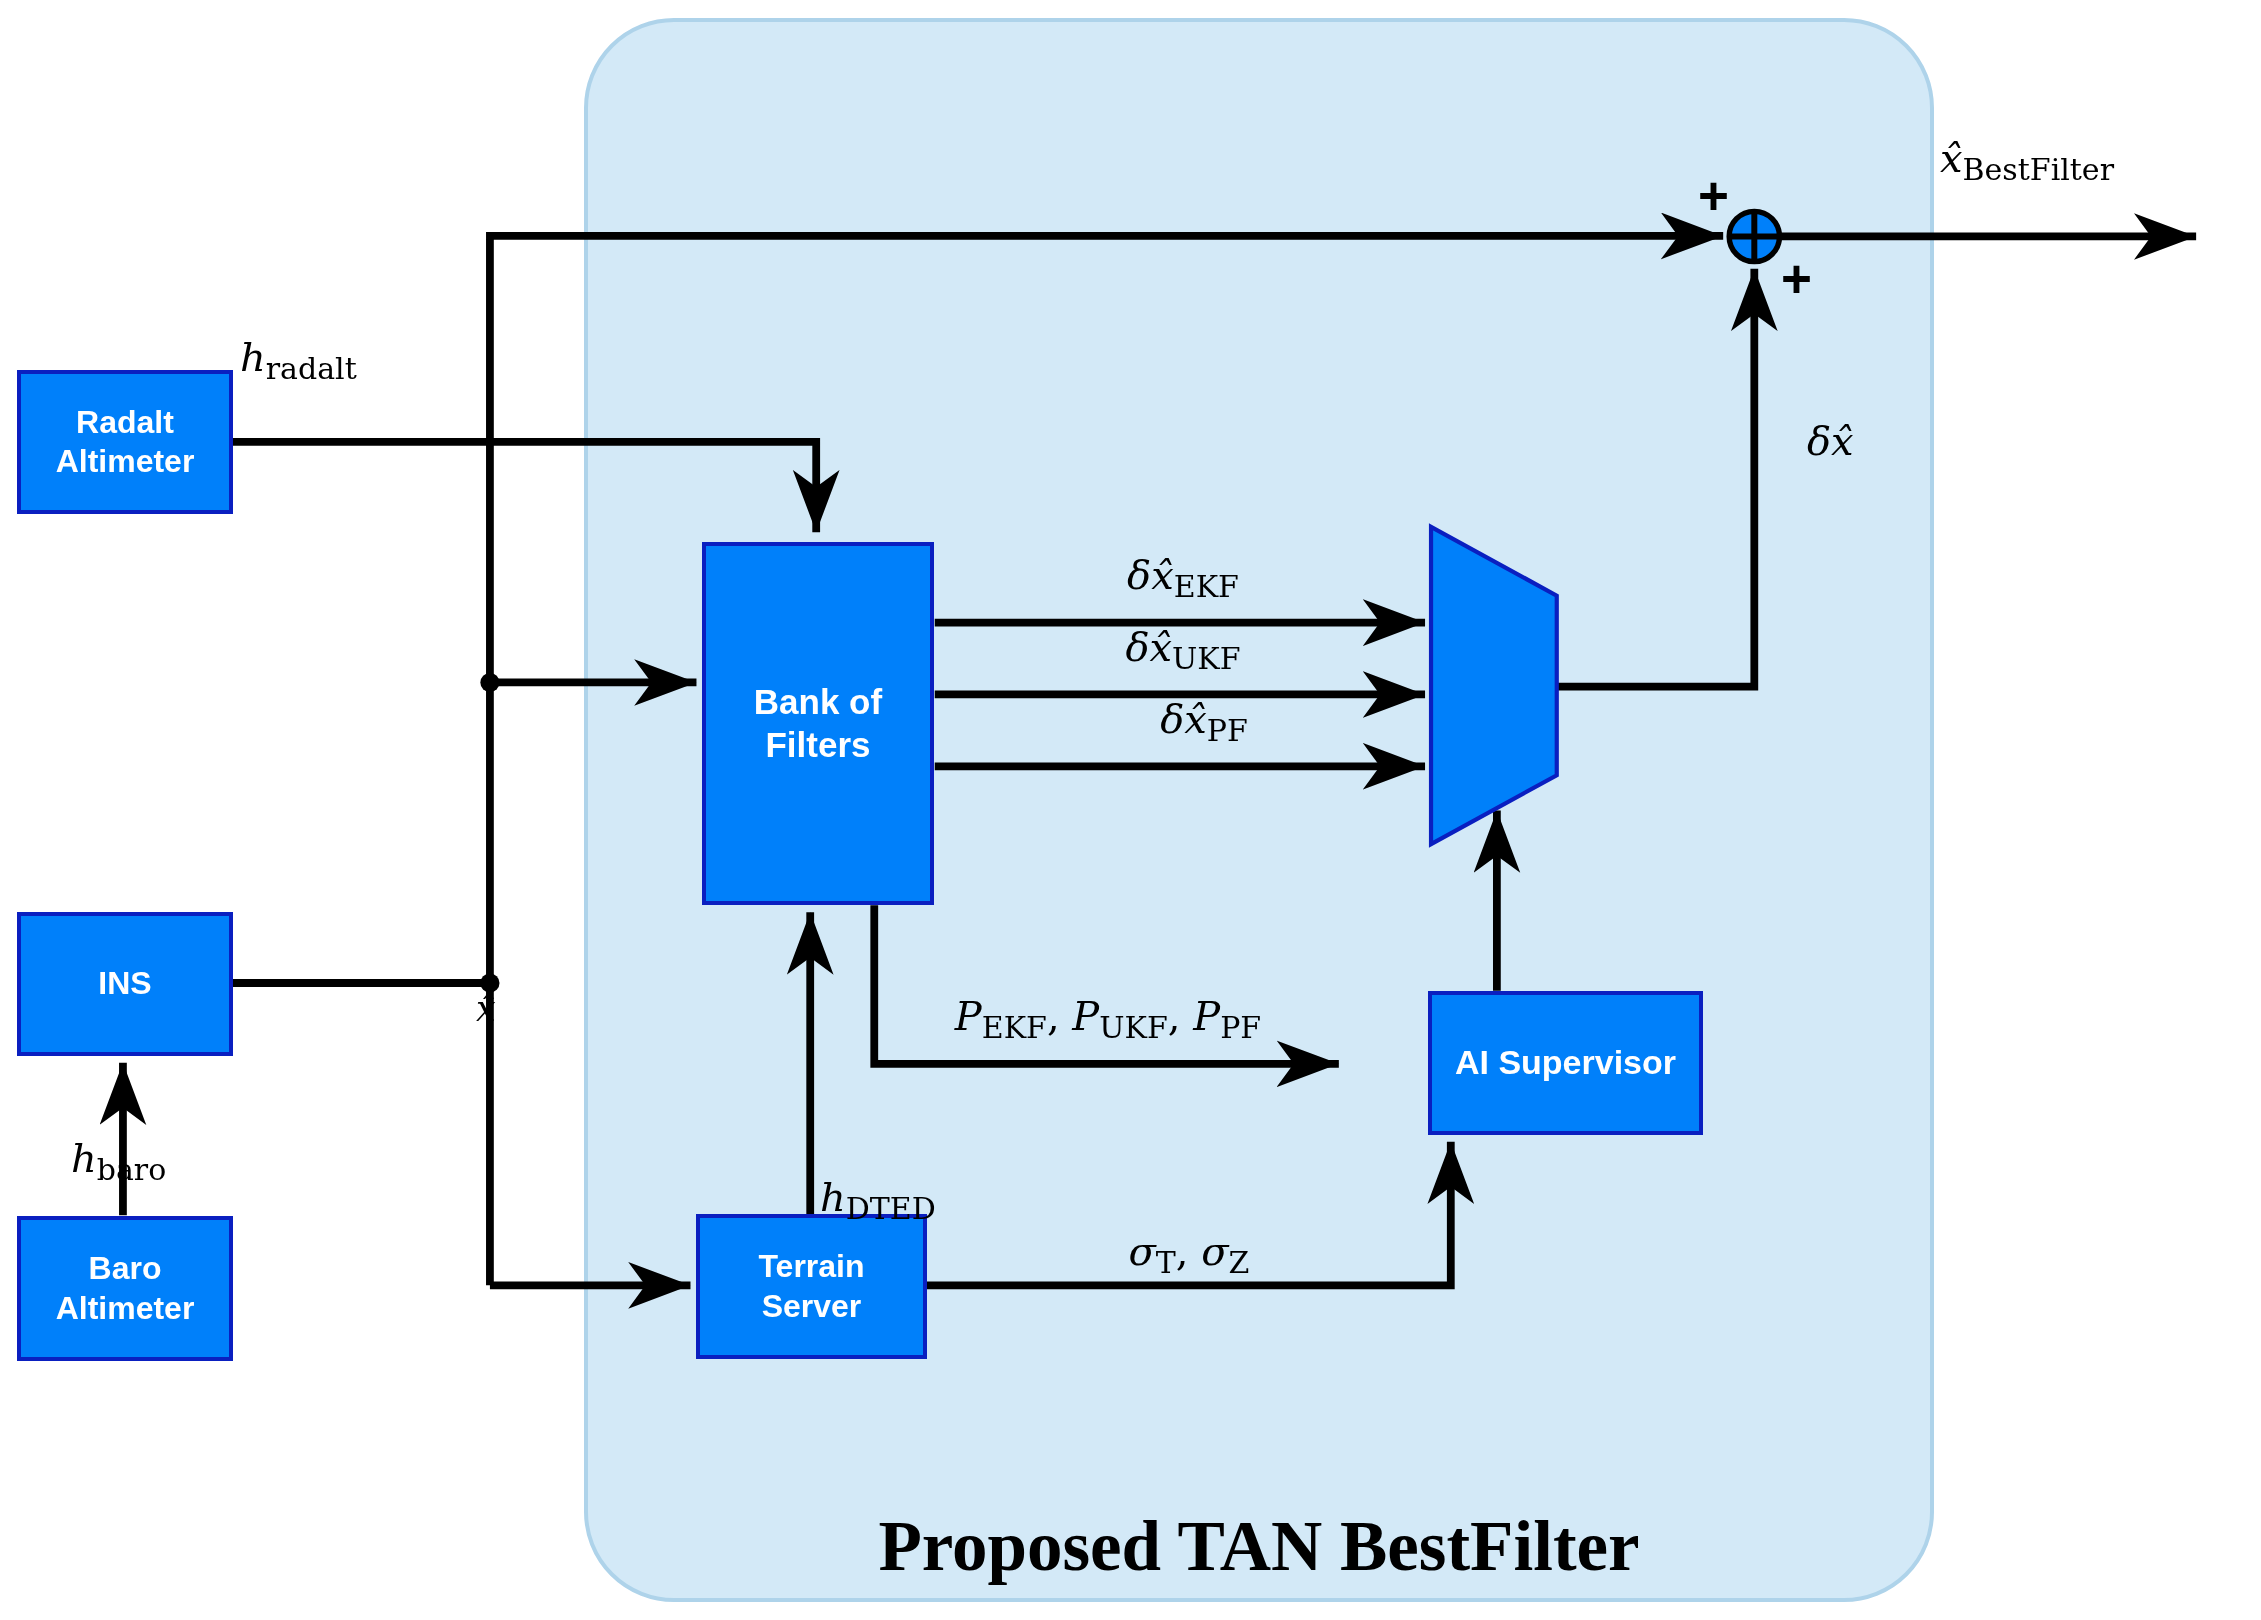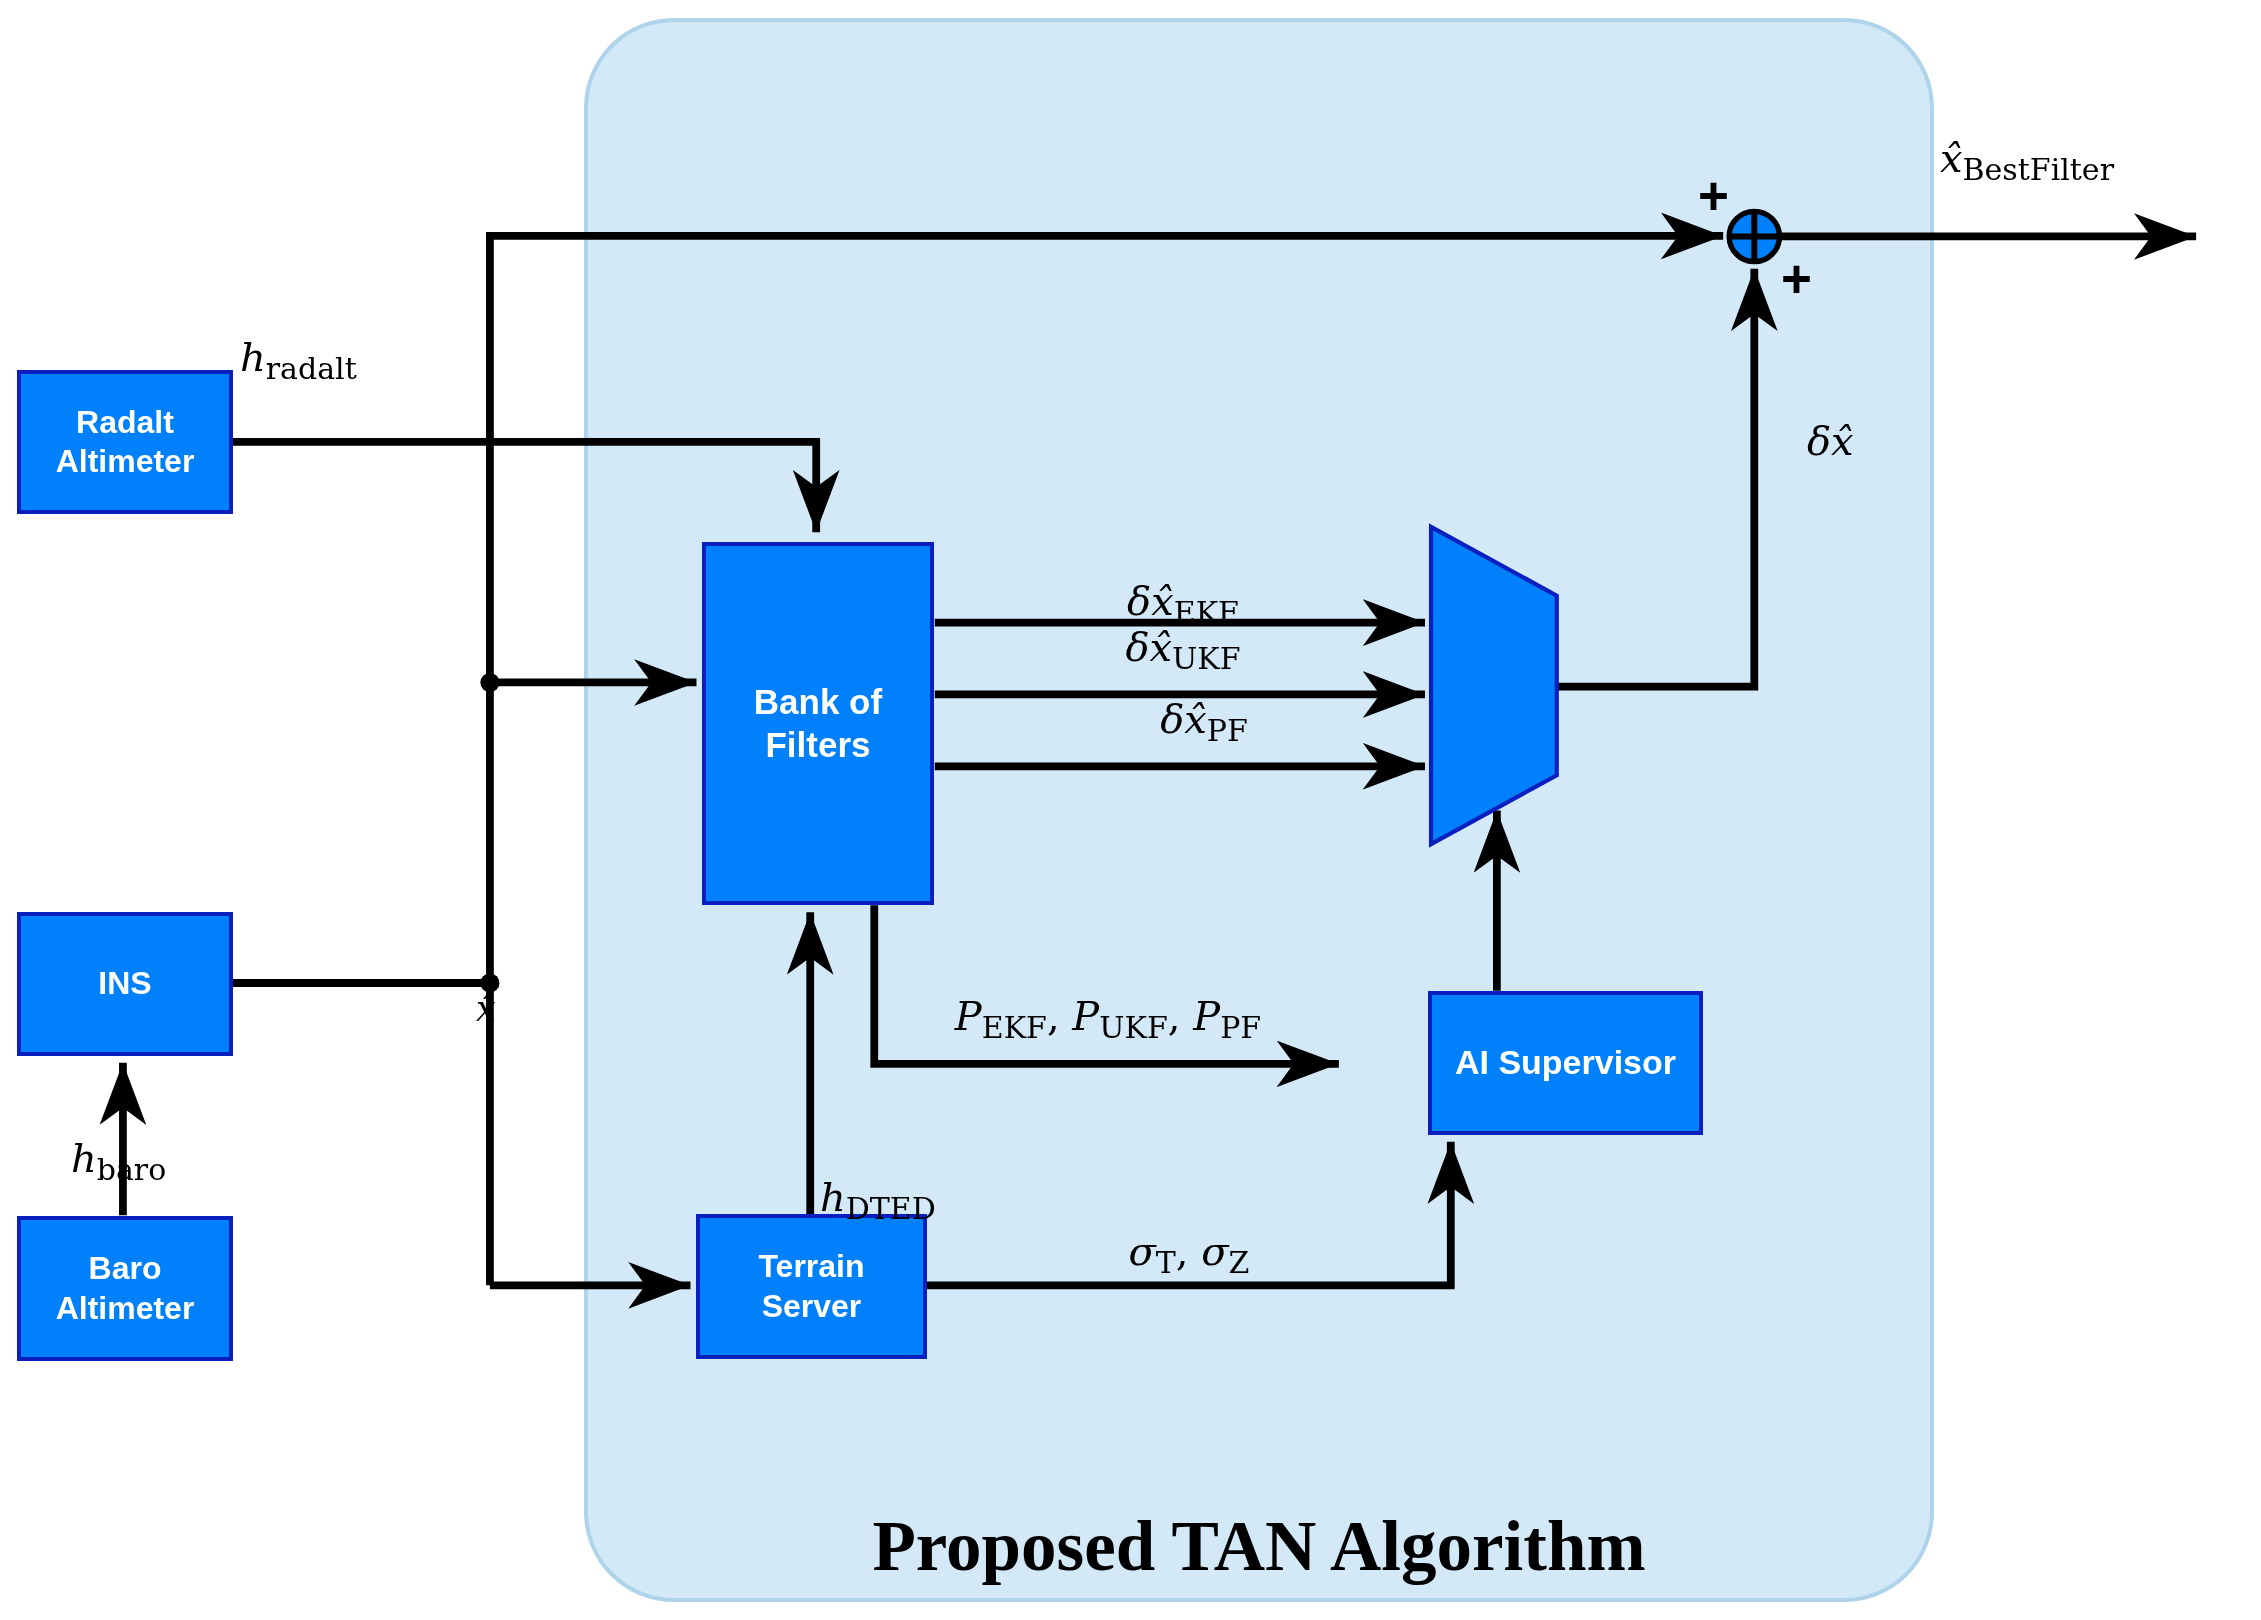--- a/index.html
+++ b/index.html
@@ -147,21 +147,21 @@
   </div>
 
   <div class="mlabel" style="left:476px;top:989px;font-size:35px;">
     <span class="mi">x̂</span>
   </div>
 
   <div class="mlabel" style="left:820px;top:1150px;margin-top:24px;">
     <span class="mi">h</span><sub>DTED</sub>
   </div>
 
-  <div class="mlabel centered" style="left:1183px;top:552px;margin-top:26px;">
+  <div class="mlabel centered" style="left:1183px;top:552px;">
     <span class="mi">δx̂</span><sub>EKF</sub>
   </div>
   <div class="mlabel centered" style="left:1183px;top:624px;">
     <span class="mi">δx̂</span><sub>UKF</sub>
   </div>
   <div class="mlabel centered" style="left:1183px;top:696px;margin-left:21px;">
     <span class="mi">δx̂</span><sub>PF</sub>
   </div>
 
   <div class="mlabel centered" style="left:1108px;top:993px;">
@@ -176,16 +176,16 @@
     <span class="mi">δx̂</span>
   </div>
 
   <div class="mlabel" style="left:1940px;top:135px;">
     <span class="mi">x̂</span><sub>BestFilter</sub>
   </div>
 
   <div class="plus" style="left:1698px;top:169px;">+</div>
   <div class="plus" style="left:1781px;top:252px;">+</div>
 
-  <div class="diagram-title">Proposed TAN Algorithm</div>
+  <div class="diagram-title">Proposed TAN BestFilter</div>
 
 </div>
 
 
 </body></html>

